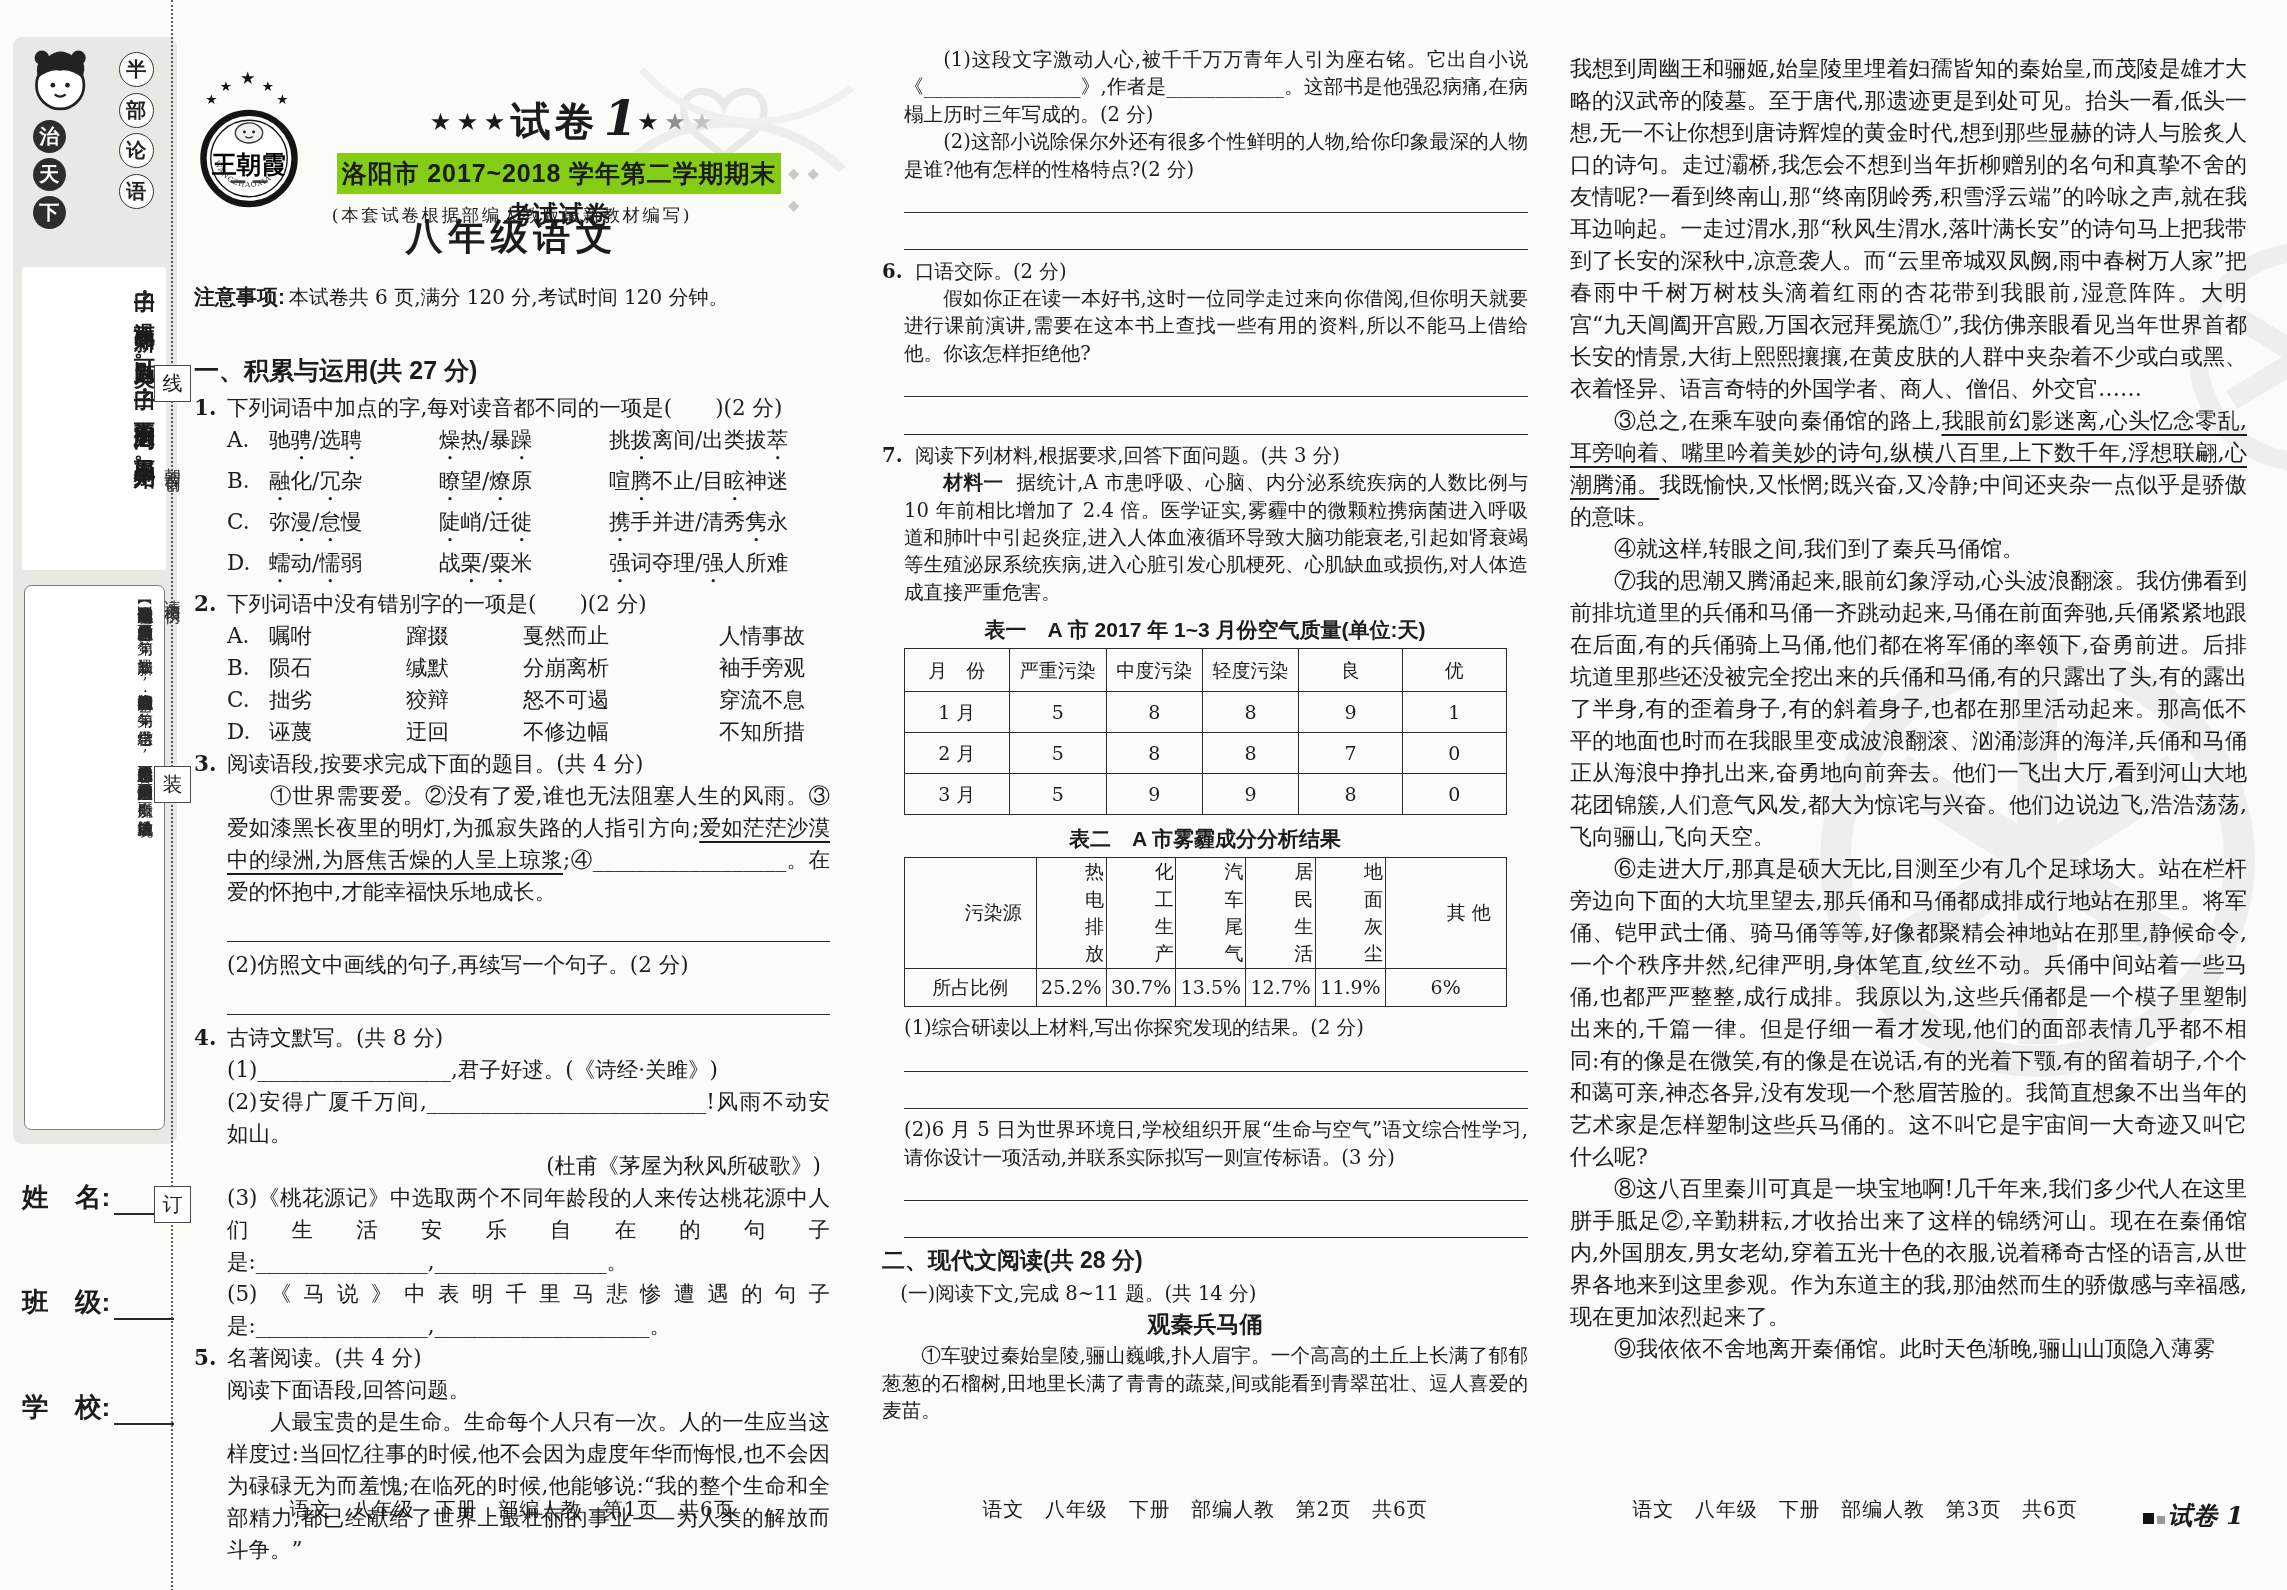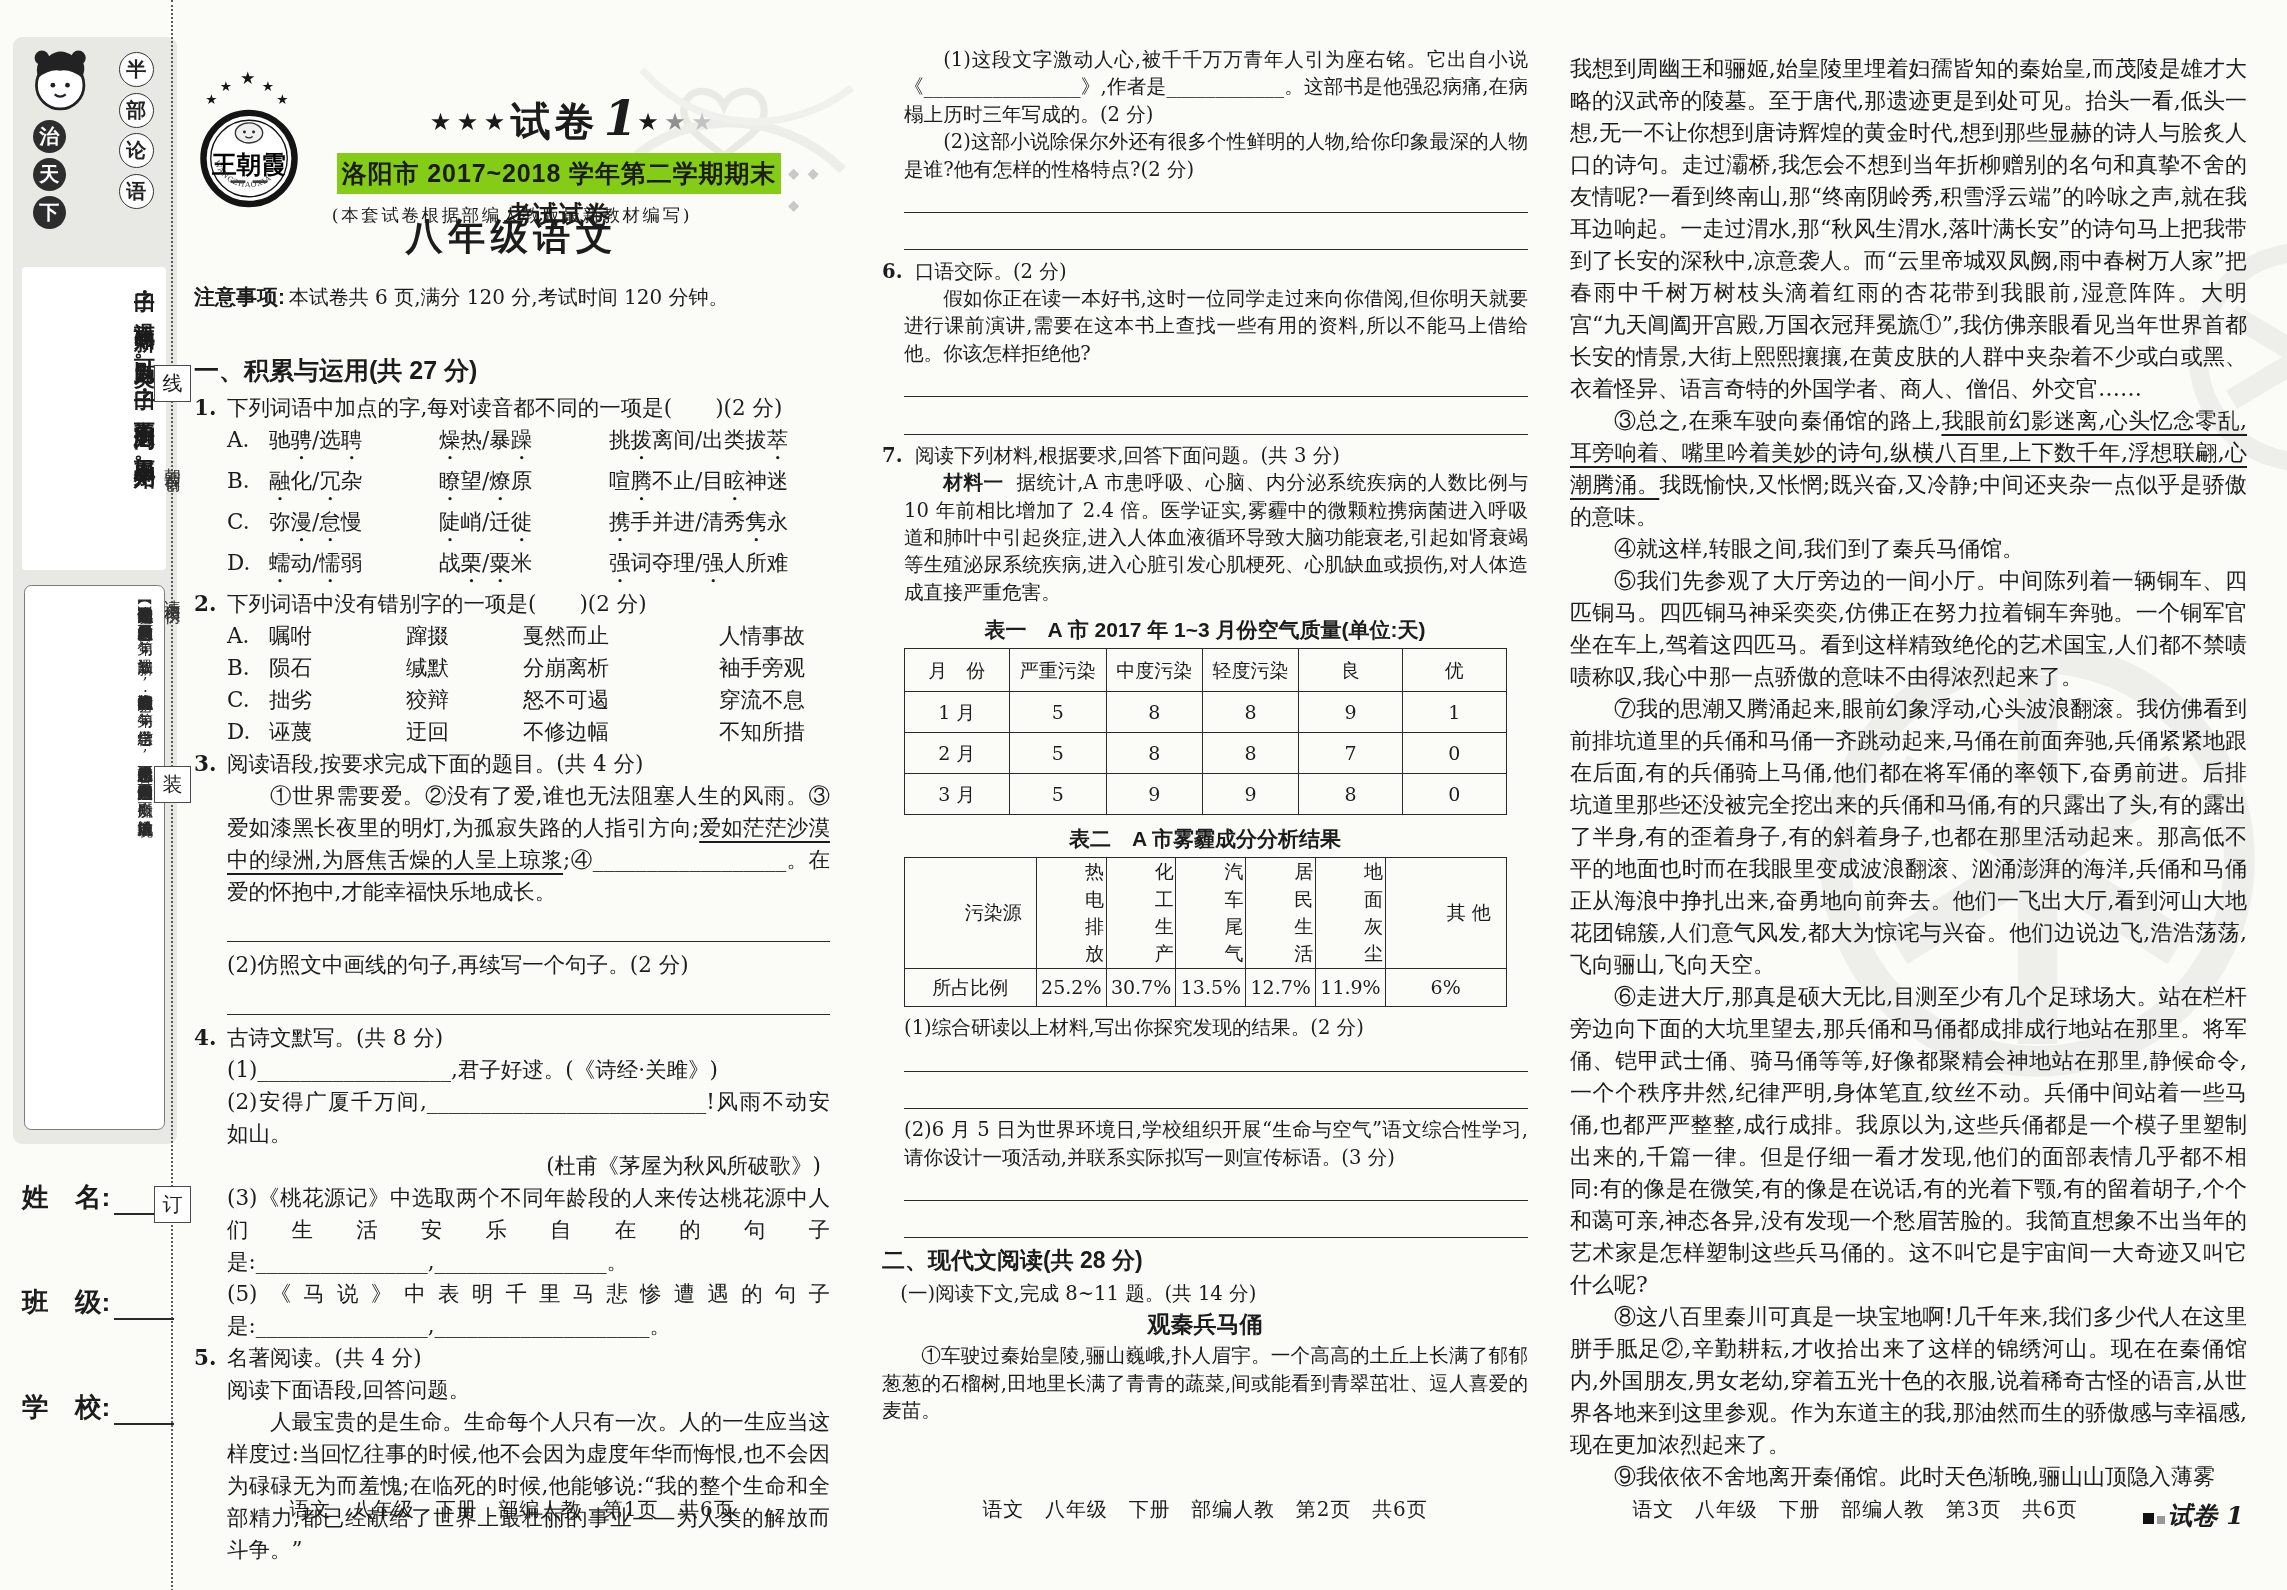--- a/index.html
+++ b/index.html
@@ -378,21 +378,20 @@
     <div class="sechead sans" style="font-size:23px;">二、现代文阅读(共 28 分)</div>
     <div class="part">(一)阅读下文,完成 8~11 题。(共 14 分)</div>
     <div class="essaytitle">观秦兵马俑</div>
     <div class="ind2">①车驶过秦始皇陵,骊山巍峨,扑人眉宇。一个高高的土丘上长满了郁郁葱葱的石榴树,田地里长满了青青的蔬菜,间或能看到青翠茁壮、逗人喜爱的麦苗。</div>
   </section>
 
   <section class="col col3">
     <div>我想到周幽王和骊姬,始皇陵里埋着妇孺皆知的秦始皇,而茂陵是雄才大略的汉武帝的陵墓。至于唐代,那遗迹更是到处可见。抬头一看,低头一想,无一不让你想到唐诗辉煌的黄金时代,想到那些显赫的诗人与脍炙人口的诗句。走过灞桥,我怎会不想到当年折柳赠别的名句和真挚不舍的友情呢?一看到终南山,那“终南阴岭秀,积雪浮云端”的吟咏之声,就在我耳边响起。一走过渭水,那“秋风生渭水,落叶满长安”的诗句马上把我带到了长安的深秋中,凉意袭人。而“云里帝城双凤阙,雨中春树万人家”把春雨中千树万树枝头滴着红雨的杏花带到我眼前,湿意阵阵。大明宫“九天阊阖开宫殿,万国衣冠拜冕旒①”,我仿佛亲眼看见当年世界首都长安的情景,大街上熙熙攘攘,在黄皮肤的人群中夹杂着不少或白或黑、衣着怪异、语言奇特的外国学者、商人、僧侣、外交官……</div>
     <div class="ind2"><span>③总之,在乘车驶向秦俑馆的路上,</span><span class="u">我眼前幻影迷离,心头忆念零乱,耳旁响着、嘴里吟着美妙的诗句,纵横八百里,上下数千年,浮想联翩,心潮腾涌。</span><span>我既愉快,又怅惘;既兴奋,又冷静;中间还夹杂一点似乎是骄傲的意味。</span></div>
     <div class="ind2">④就这样,转眼之间,我们到了秦兵马俑馆。</div>
-    <div class="ind2">⑤我们先参观了大厅旁边的一间小厅。中间陈列着一辆铜车、四匹铜马。四匹铜马神采奕奕,仿佛正在努力拉着铜车奔驰。一个铜军官坐在车上,驾着这四匹马。看到这样精致绝伦的艺术国宝,人们都不禁啧啧称叹,我心中那一点骄傲的意味不由得浓烈起来了。</div>
     <div class="ind2">⑦我的思潮又腾涌起来,眼前幻象浮动,心头波浪翻滚。我仿佛看到前排坑道里的兵俑和马俑一齐跳动起来,马俑在前面奔驰,兵俑紧紧地跟在后面,有的兵俑骑上马俑,他们都在将军俑的率领下,奋勇前进。后排坑道里那些还没被完全挖出来的兵俑和马俑,有的只露出了头,有的露出了半身,有的歪着身子,有的斜着身子,也都在那里活动起来。那高低不平的地面也时而在我眼里变成波浪翻滚、汹涌澎湃的海洋,兵俑和马俑正从海浪中挣扎出来,奋勇地向前奔去。他们一飞出大厅,看到河山大地花团锦簇,人们意气风发,都大为惊诧与兴奋。他们边说边飞,浩浩荡荡,飞向骊山,飞向天空。</div>
     <div class="ind2">⑥走进大厅,那真是硕大无比,目测至少有几个足球场大。站在栏杆旁边向下面的大坑里望去,那兵俑和马俑都成排成行地站在那里。将军俑、铠甲武士俑、骑马俑等等,好像都聚精会神地站在那里,静候命令,一个个秩序井然,纪律严明,身体笔直,纹丝不动。兵俑中间站着一些马俑,也都严严整整,成行成排。我原以为,这些兵俑都是一个模子里塑制出来的,千篇一律。但是仔细一看才发现,他们的面部表情几乎都不相同:有的像是在微笑,有的像是在说话,有的光着下颚,有的留着胡子,个个和蔼可亲,神态各异,没有发现一个愁眉苦脸的。我简直想象不出当年的艺术家是怎样塑制这些兵马俑的。这不叫它是宇宙间一大奇迹又叫它什么呢?</div>
     <div class="ind2">⑧这八百里秦川可真是一块宝地啊!几千年来,我们多少代人在这里胼手胝足②,辛勤耕耘,才收拾出来了这样的锦绣河山。现在在秦俑馆内,外国朋友,男女老幼,穿着五光十色的衣服,说着稀奇古怪的语言,从世界各地来到这里参观。作为东道主的我,那油然而生的骄傲感与幸福感,现在更加浓烈起来了。</div>
     <div class="ind2">⑨我依依不舍地离开秦俑馆。此时天色渐晚,骊山山顶隐入薄雾</div>
   </section>
 
   <footer class="foot f1">语文　八年级　下册　部编人教　第1页　共6页</footer>
   <footer class="foot f2">语文　八年级　下册　部编人教　第2页　共6页</footer>
   <footer class="foot f3">语文　八年级　下册　部编人教　第3页　共6页</footer>
   <div class="fbadge"><span class="sq"></span><span class="sq g"></span><span>试卷 1</span></div>

